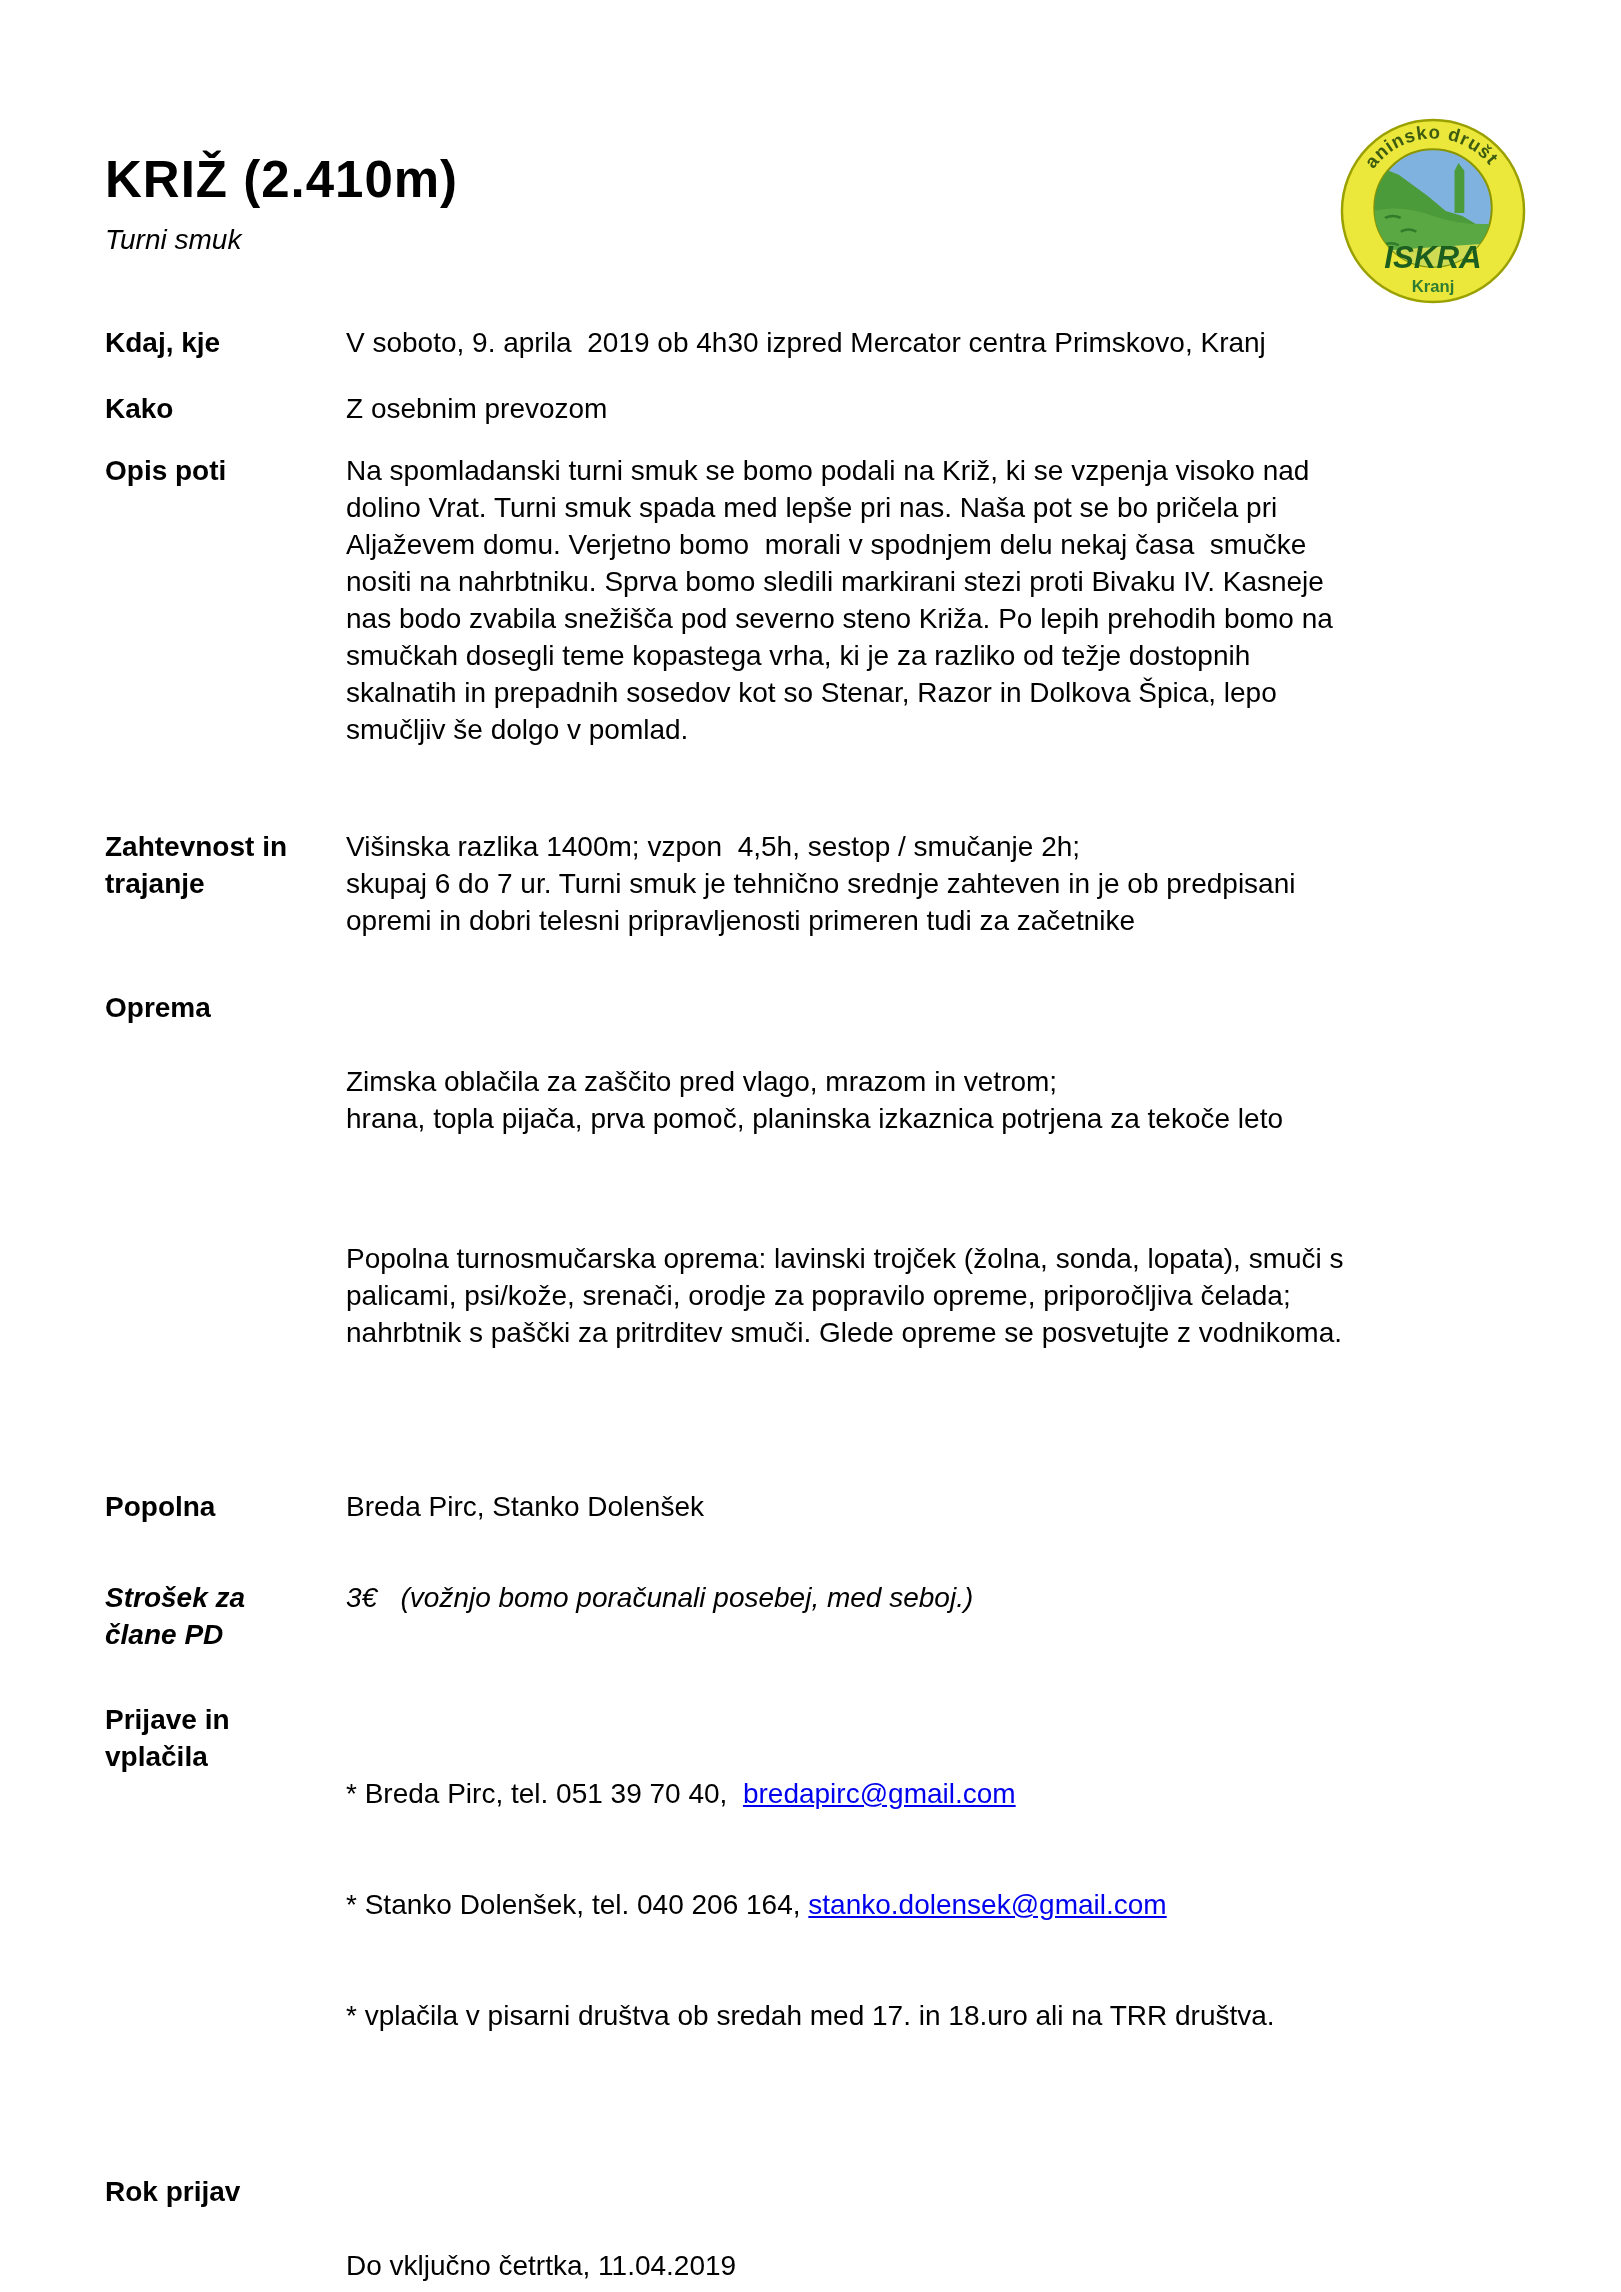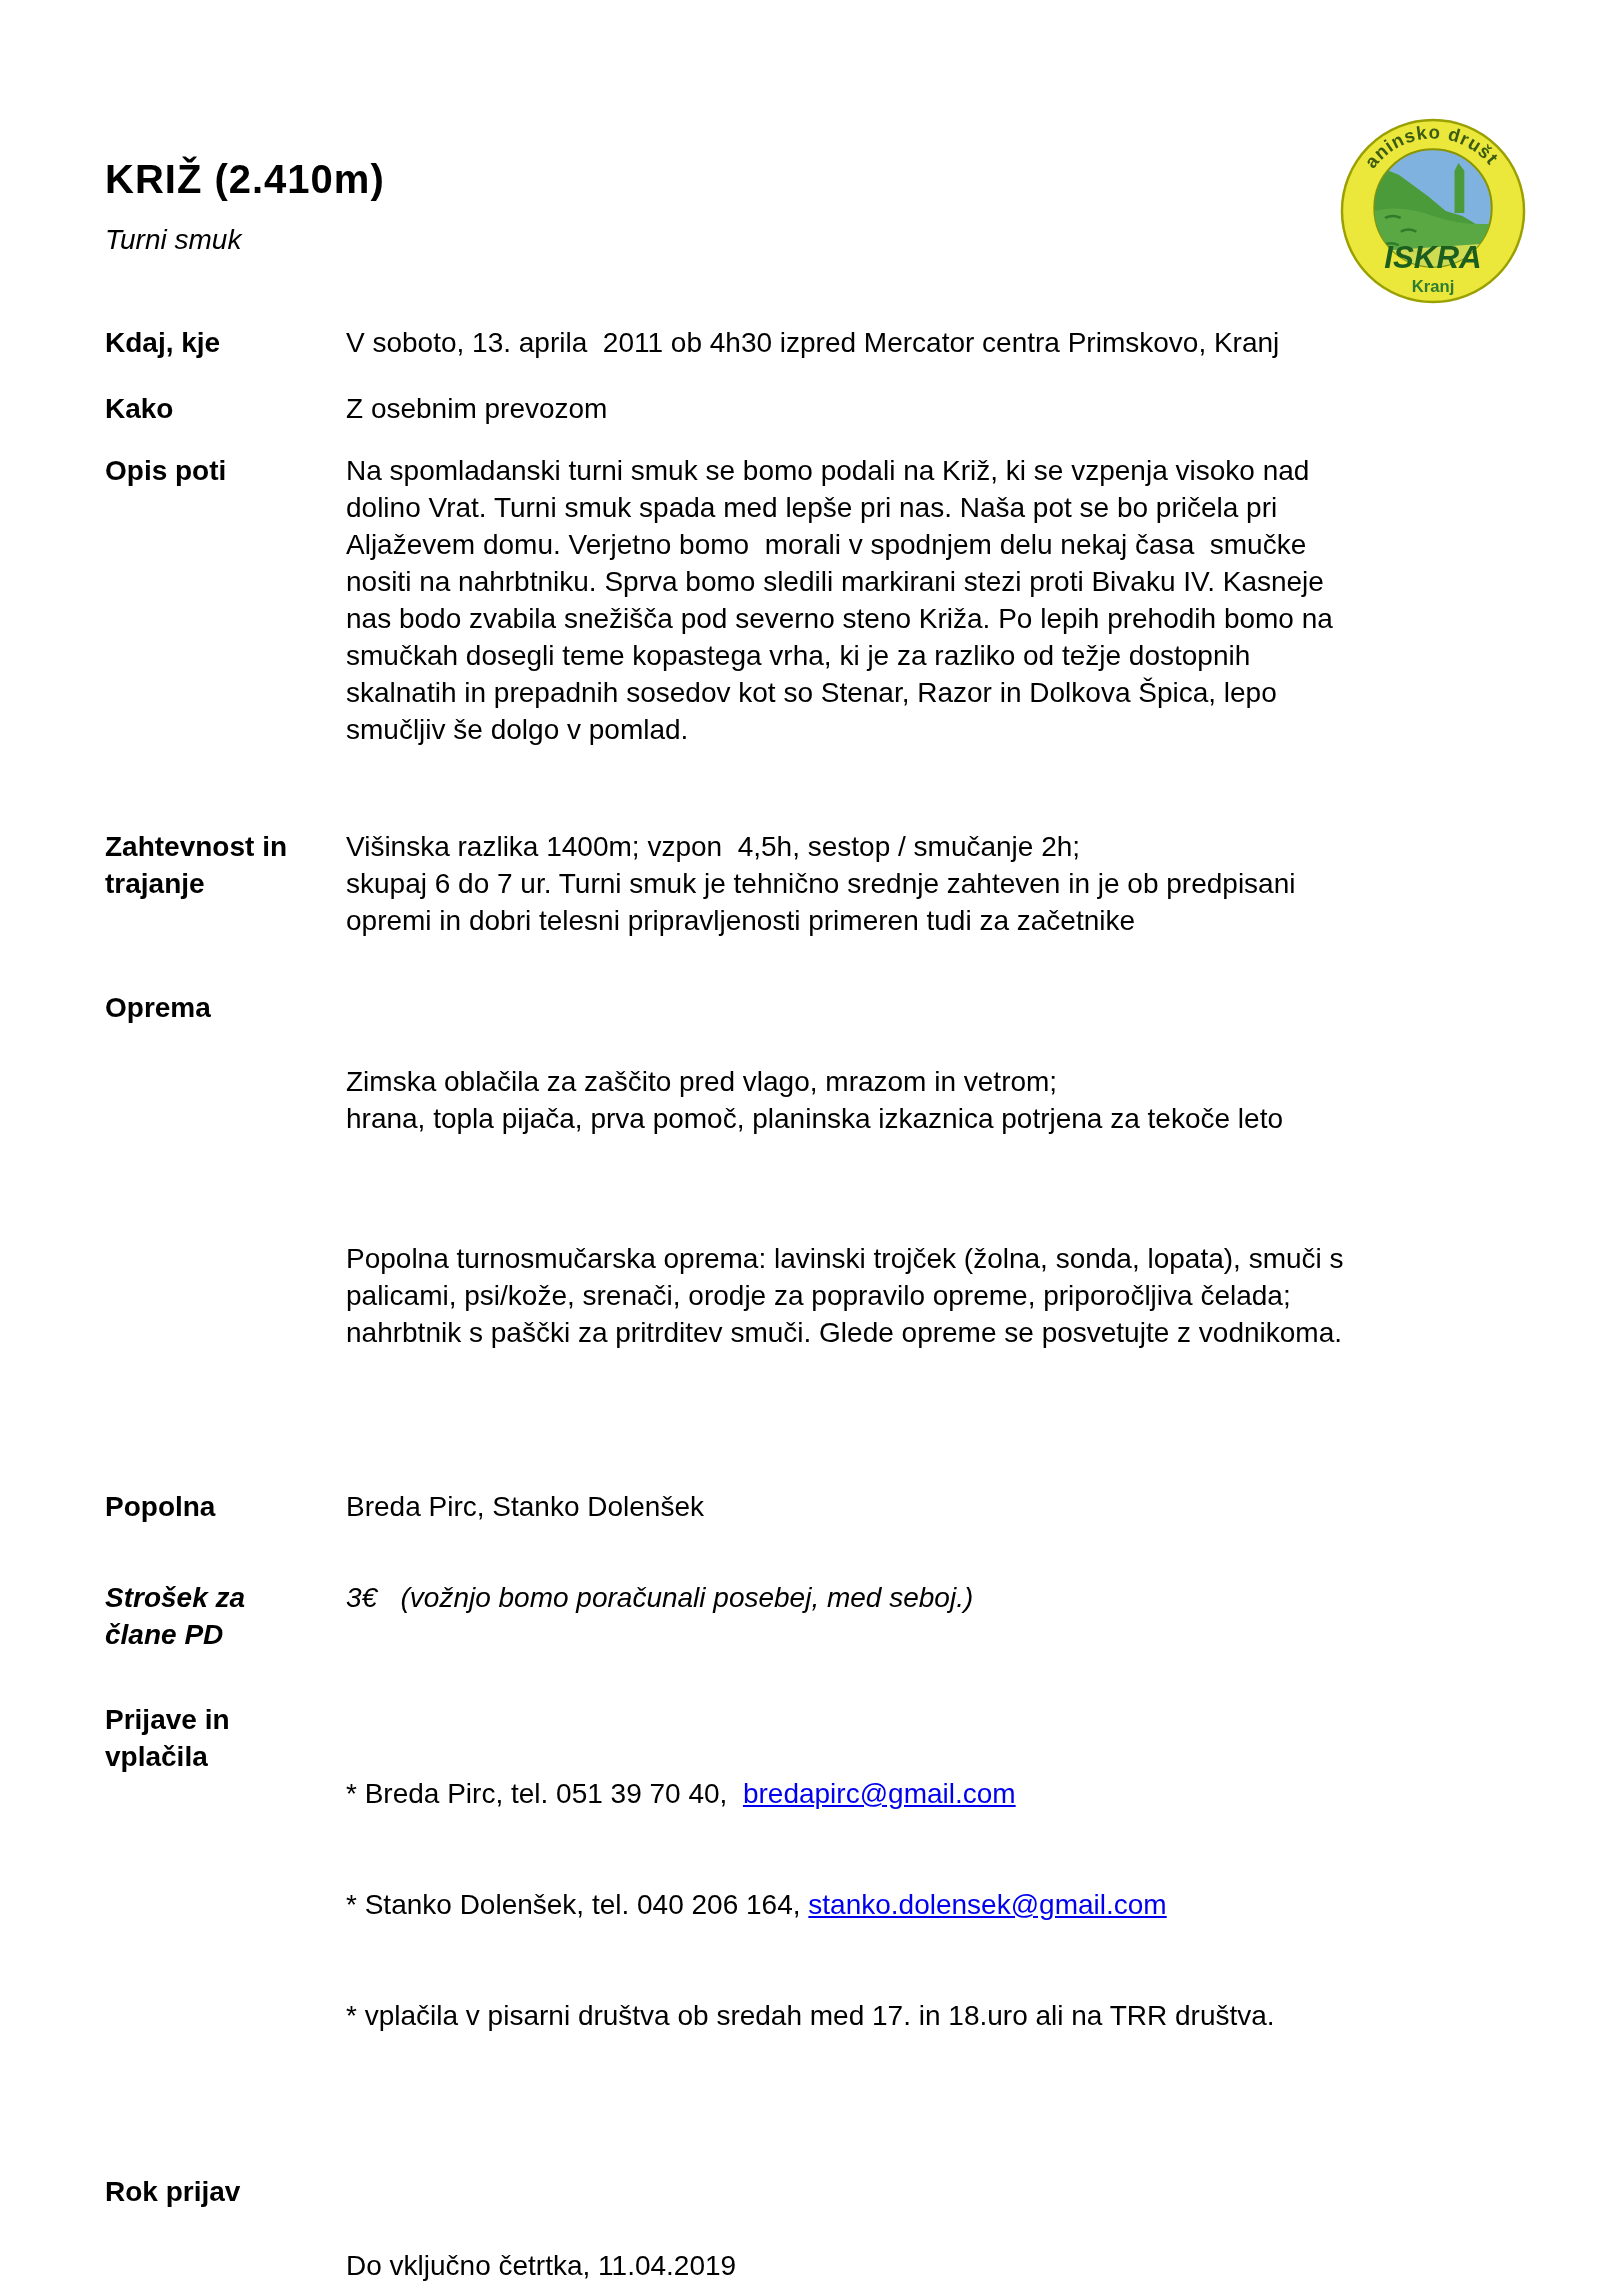--- a/index.html
+++ b/index.html
@@ -7,21 +7,21 @@
     position:relative;
     width:1621px;height:2293px;
     box-sizing:border-box;
     background:#ffffff;
     padding:152px 98px 0 105px;
     font-family:"Liberation Sans","DejaVu Sans",sans-serif;
     font-size:28px;line-height:37px;color:#000000;
     overflow:hidden;
   }
   .doc-title{
-    font-size:40px;line-height:55px;font-weight:bold;letter-spacing:1px;
+    font-size:51px;line-height:55px;font-weight:bold;letter-spacing:1px;
   }
   .doc-subtitle{
     font-style:italic;margin-top:13.7px;
   }
   .row{display:flex;align-items:flex-start;}
   .label{
     width:241px;flex:0 0 241px;font-weight:bold;white-space:pre-wrap;
   }
   .content{flex:1;white-space:pre-wrap;}
   .content .para2{margin-top:29px;}
@@ -70,21 +70,21 @@
     </text>
     <text x="95" y="153" text-anchor="middle" font-family="Liberation Sans, sans-serif" font-size="32" font-weight="bold" font-style="italic" fill="#1b5e20">ISKRA</text>
     <text x="95" y="178" text-anchor="middle" font-family="Liberation Sans, sans-serif" font-size="17" font-weight="bold" fill="#2e7d32">Kranj</text>
   </svg>
 
   <div class="doc-title">KRIŽ (2.410m)</div>
   <div class="doc-subtitle">Turni smuk</div>
 
   <div class="row mt-kdaj">
     <div class="label">Kdaj, kje</div>
-    <div class="content">V soboto, 13. aprila  2011 ob 4h30 izpred Mercator centra Primskovo, Kranj</div>
+    <div class="content">V soboto, 9. aprila  2019 ob 4h30 izpred Mercator centra Primskovo, Kranj</div>
   </div>
 
   <div class="row mt-kako">
     <div class="label">Kako</div>
     <div class="content">Z osebnim prevozom</div>
   </div>
 
   <div class="row mt-opis">
     <div class="label">Opis poti</div>
     <div class="content">Na spomladanski turni smuk se bomo podali na Križ, ki se vzpenja visoko nad

